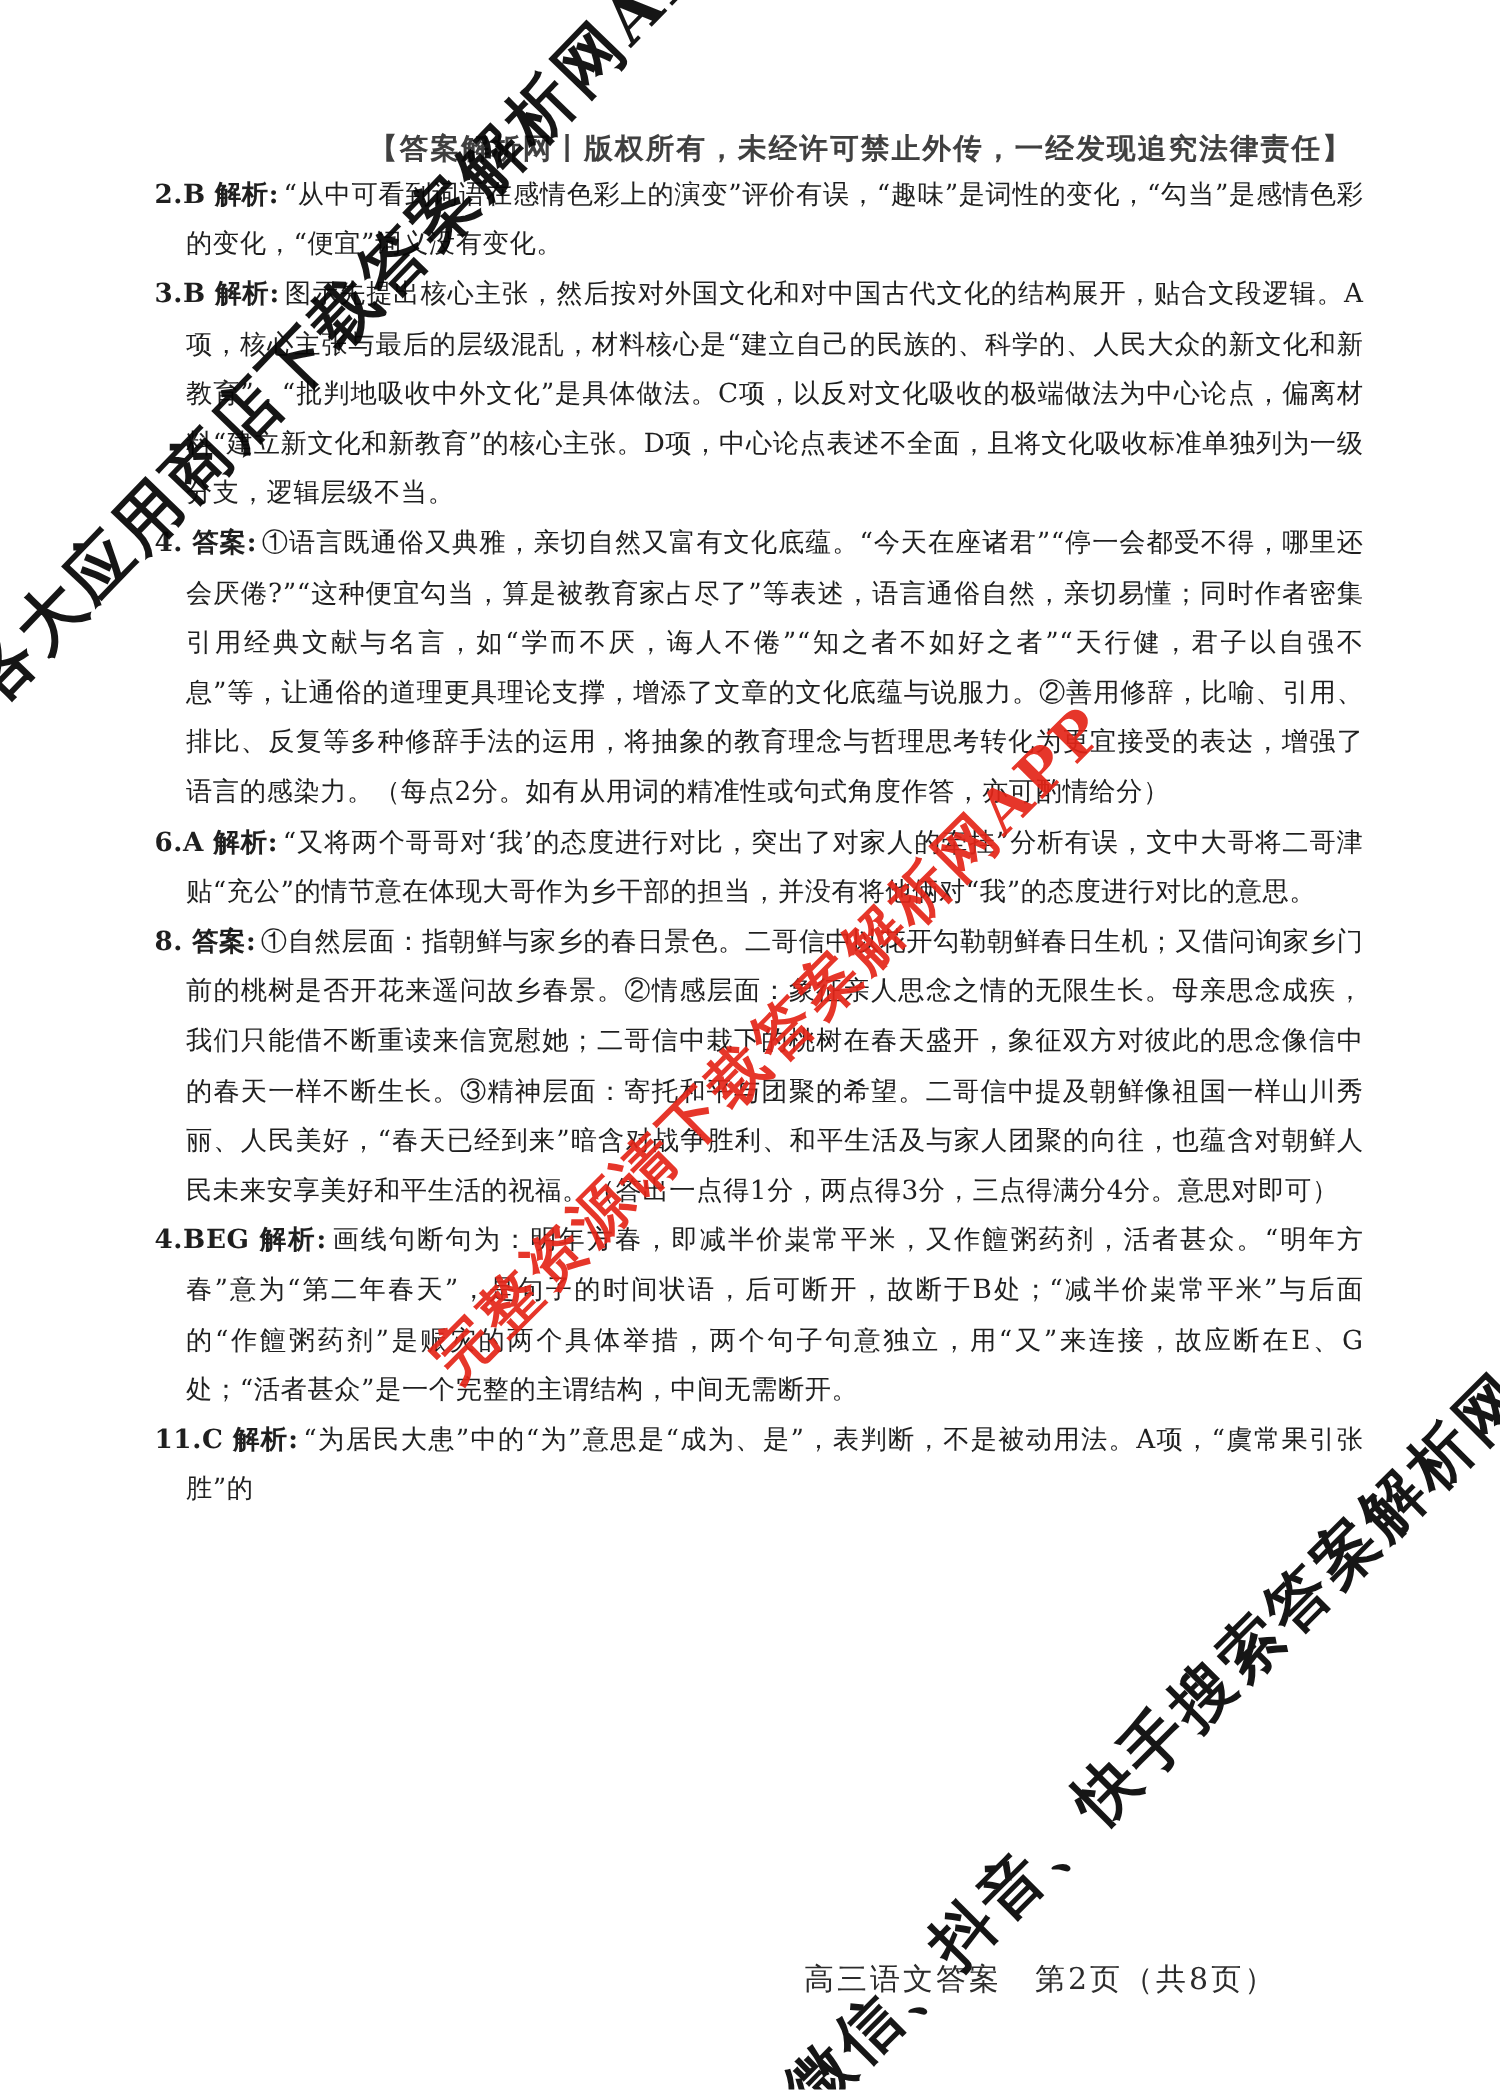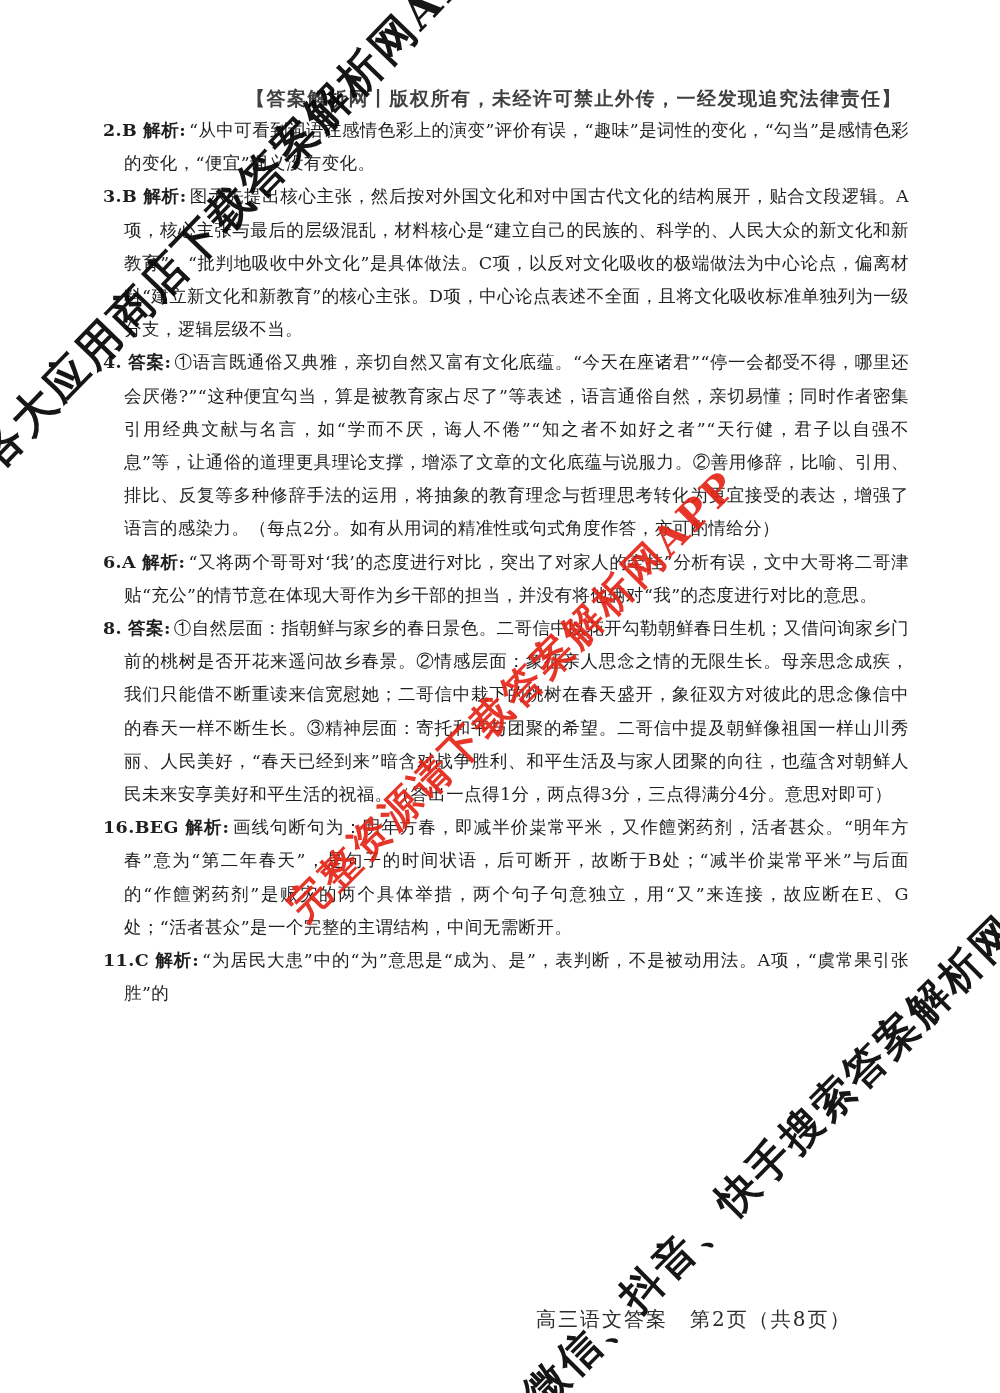--- a/index.html
+++ b/index.html
@@ -87,21 +87,21 @@
 <div class="page">
 
   <div class="copyright">【答案解析网丨版权所有，未经许可禁止外传，一经发现追究法律责任】</div>
 
   <div class="content" id="answer-list">
       <p class="item"><span class="num">2.B</span><span class="label">解析:</span><span class="body">“从中可看到词语在感情色彩上的演变”评价有误，“趣味”是词性的变化，“勾当”是感情色彩的变化，“便宜”词义没有变化。</span></p>
       <p class="item"><span class="num">3.B</span><span class="label">解析:</span><span class="body">图示先提出核心主张，然后按对外国文化和对中国古代文化的结构展开，贴合文段逻辑。A项，核心主张与最后的层级混乱，材料核心是“建立自己的民族的、科学的、人民大众的新文化和新教育”，“批判地吸收中外文化”是具体做法。C项，以反对文化吸收的极端做法为中心论点，偏离材料“建立新文化和新教育”的核心主张。D项，中心论点表述不全面，且将文化吸收标准单独列为一级分支，逻辑层级不当。</span></p>
       <p class="item"><span class="num">4.</span><span class="label">答案:</span><span class="body">①语言既通俗又典雅，亲切自然又富有文化底蕴。“今天在座诸君”“停一会都受不得，哪里还会厌倦?”“这种便宜勾当，算是被教育家占尽了”等表述，语言通俗自然，亲切易懂；同时作者密集引用经典文献与名言，如“学而不厌，诲人不倦”“知之者不如好之者”“天行健，君子以自强不息”等，让通俗的道理更具理论支撑，增添了文章的文化底蕴与说服力。②善用修辞，比喻、引用、排比、反复等多种修辞手法的运用，将抽象的教育理念与哲理思考转化为更宜接受的表达，增强了语言的感染力。（每点2分。如有从用词的精准性或句式角度作答，亦可酌情给分）</span></p>
       <p class="item"><span class="num">6.A</span><span class="label">解析:</span><span class="body">“又将两个哥哥对‘我’的态度进行对比，突出了对家人的牵挂”分析有误，文中大哥将二哥津贴“充公”的情节意在体现大哥作为乡干部的担当，并没有将他俩对“我”的态度进行对比的意思。</span></p>
       <p class="item"><span class="num">8.</span><span class="label">答案:</span><span class="body">①自然层面：指朝鲜与家乡的春日景色。二哥信中以花开勾勒朝鲜春日生机；又借问询家乡门前的桃树是否开花来遥问故乡春景。②情感层面：象征亲人思念之情的无限生长。母亲思念成疾，我们只能借不断重读来信宽慰她；二哥信中栽下的桃树在春天盛开，象征双方对彼此的思念像信中的春天一样不断生长。③精神层面：寄托和平与团聚的希望。二哥信中提及朝鲜像祖国一样山川秀丽、人民美好，“春天已经到来”暗含对战争胜利、和平生活及与家人团聚的向往，也蕴含对朝鲜人民未来安享美好和平生活的祝福。（答出一点得1分，两点得3分，三点得满分4分。意思对即可）</span></p>
-      <p class="item"><span class="num">16.BEG</span><span class="label">解析:</span><span class="body">画线句断句为：明年方春，即减半价粜常平米，又作饘粥药剂，活者甚众。“明年方春”意为“第二年春天”，是句子的时间状语，后可断开，故断于B处；“减半价粜常平米”与后面的“作饘粥药剂”是赈灾的两个具体举措，两个句子句意独立，用“又”来连接，故应断在E、G处；“活者甚众”是一个完整的主谓结构，中间无需断开。</span></p>
+      <p class="item"><span class="num">4.BEG</span><span class="label">解析:</span><span class="body">画线句断句为：明年方春，即减半价粜常平米，又作饘粥药剂，活者甚众。“明年方春”意为“第二年春天”，是句子的时间状语，后可断开，故断于B处；“减半价粜常平米”与后面的“作饘粥药剂”是赈灾的两个具体举措，两个句子句意独立，用“又”来连接，故应断在E、G处；“活者甚众”是一个完整的主谓结构，中间无需断开。</span></p>
       <p class="item"><span class="num">11.C</span><span class="label">解析:</span><span class="body">“为居民大患”中的“为”意思是“成为、是”，表判断，不是被动用法。A项，“虞常果引张胜”的</span></p>
     </div>
 
   <div class="footer">高三语文答案　第2页（共8页）</div>
 
   <div class="wm wm-top-left">各大应用商店下载答案解析网APP</div>
 
   <div class="wm wm-middle-red">完整资源请下载答案解析网APP</div>
 
   <div class="wm wm-bottom-right">微信、抖音、快手搜索答案解析网</div>

